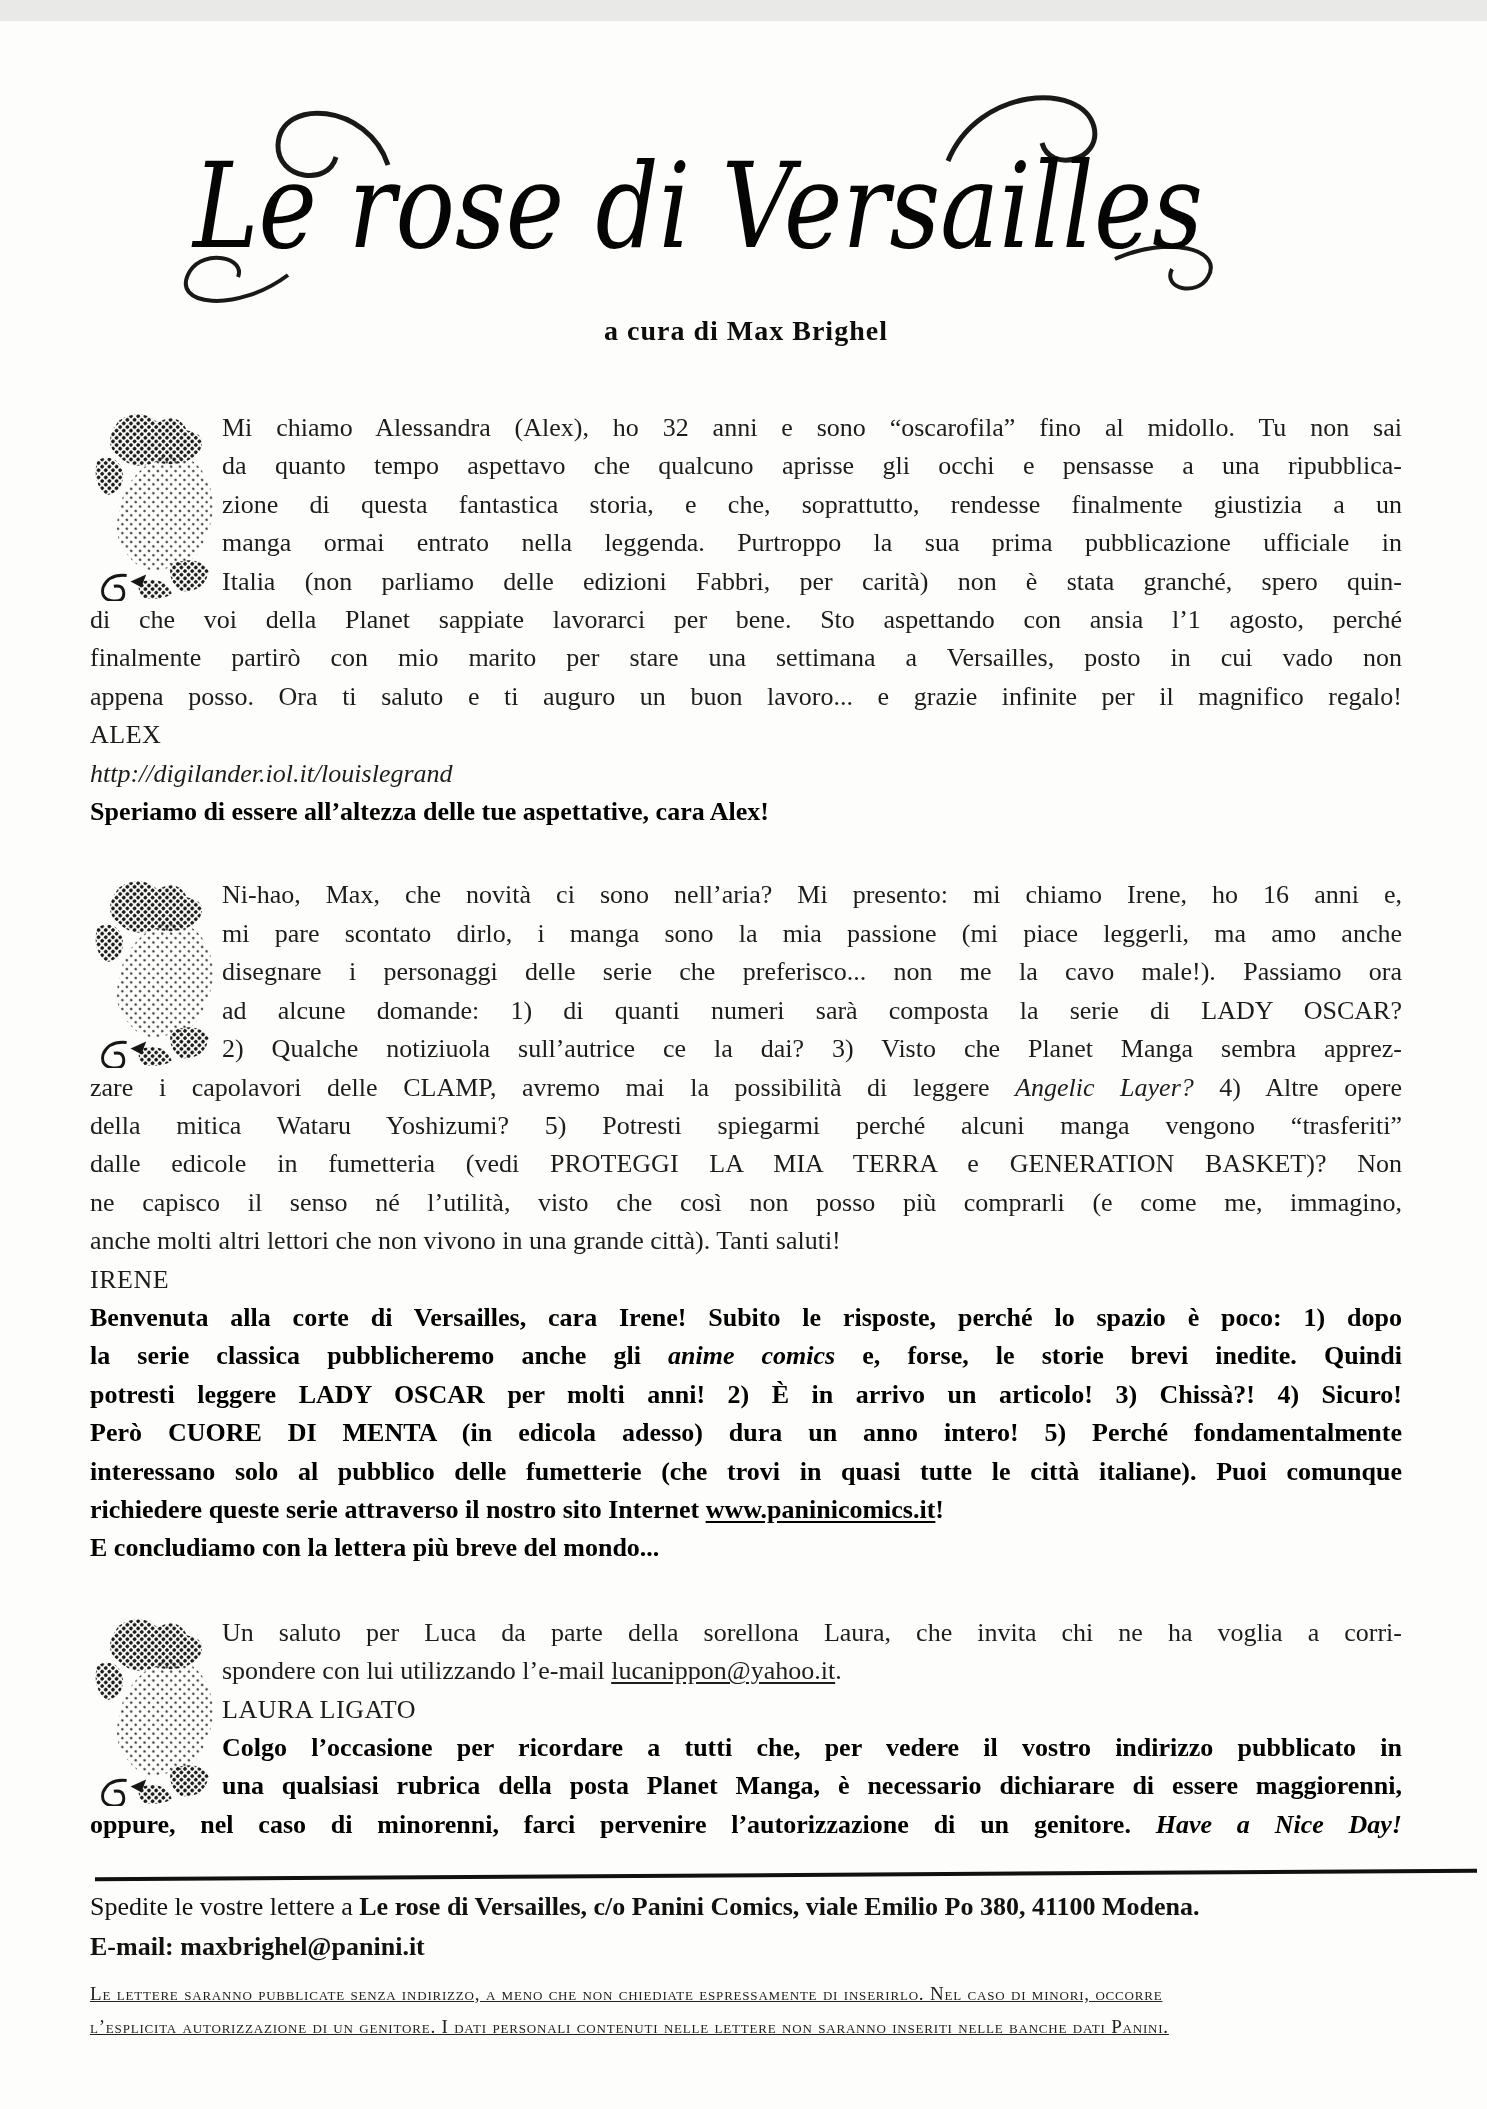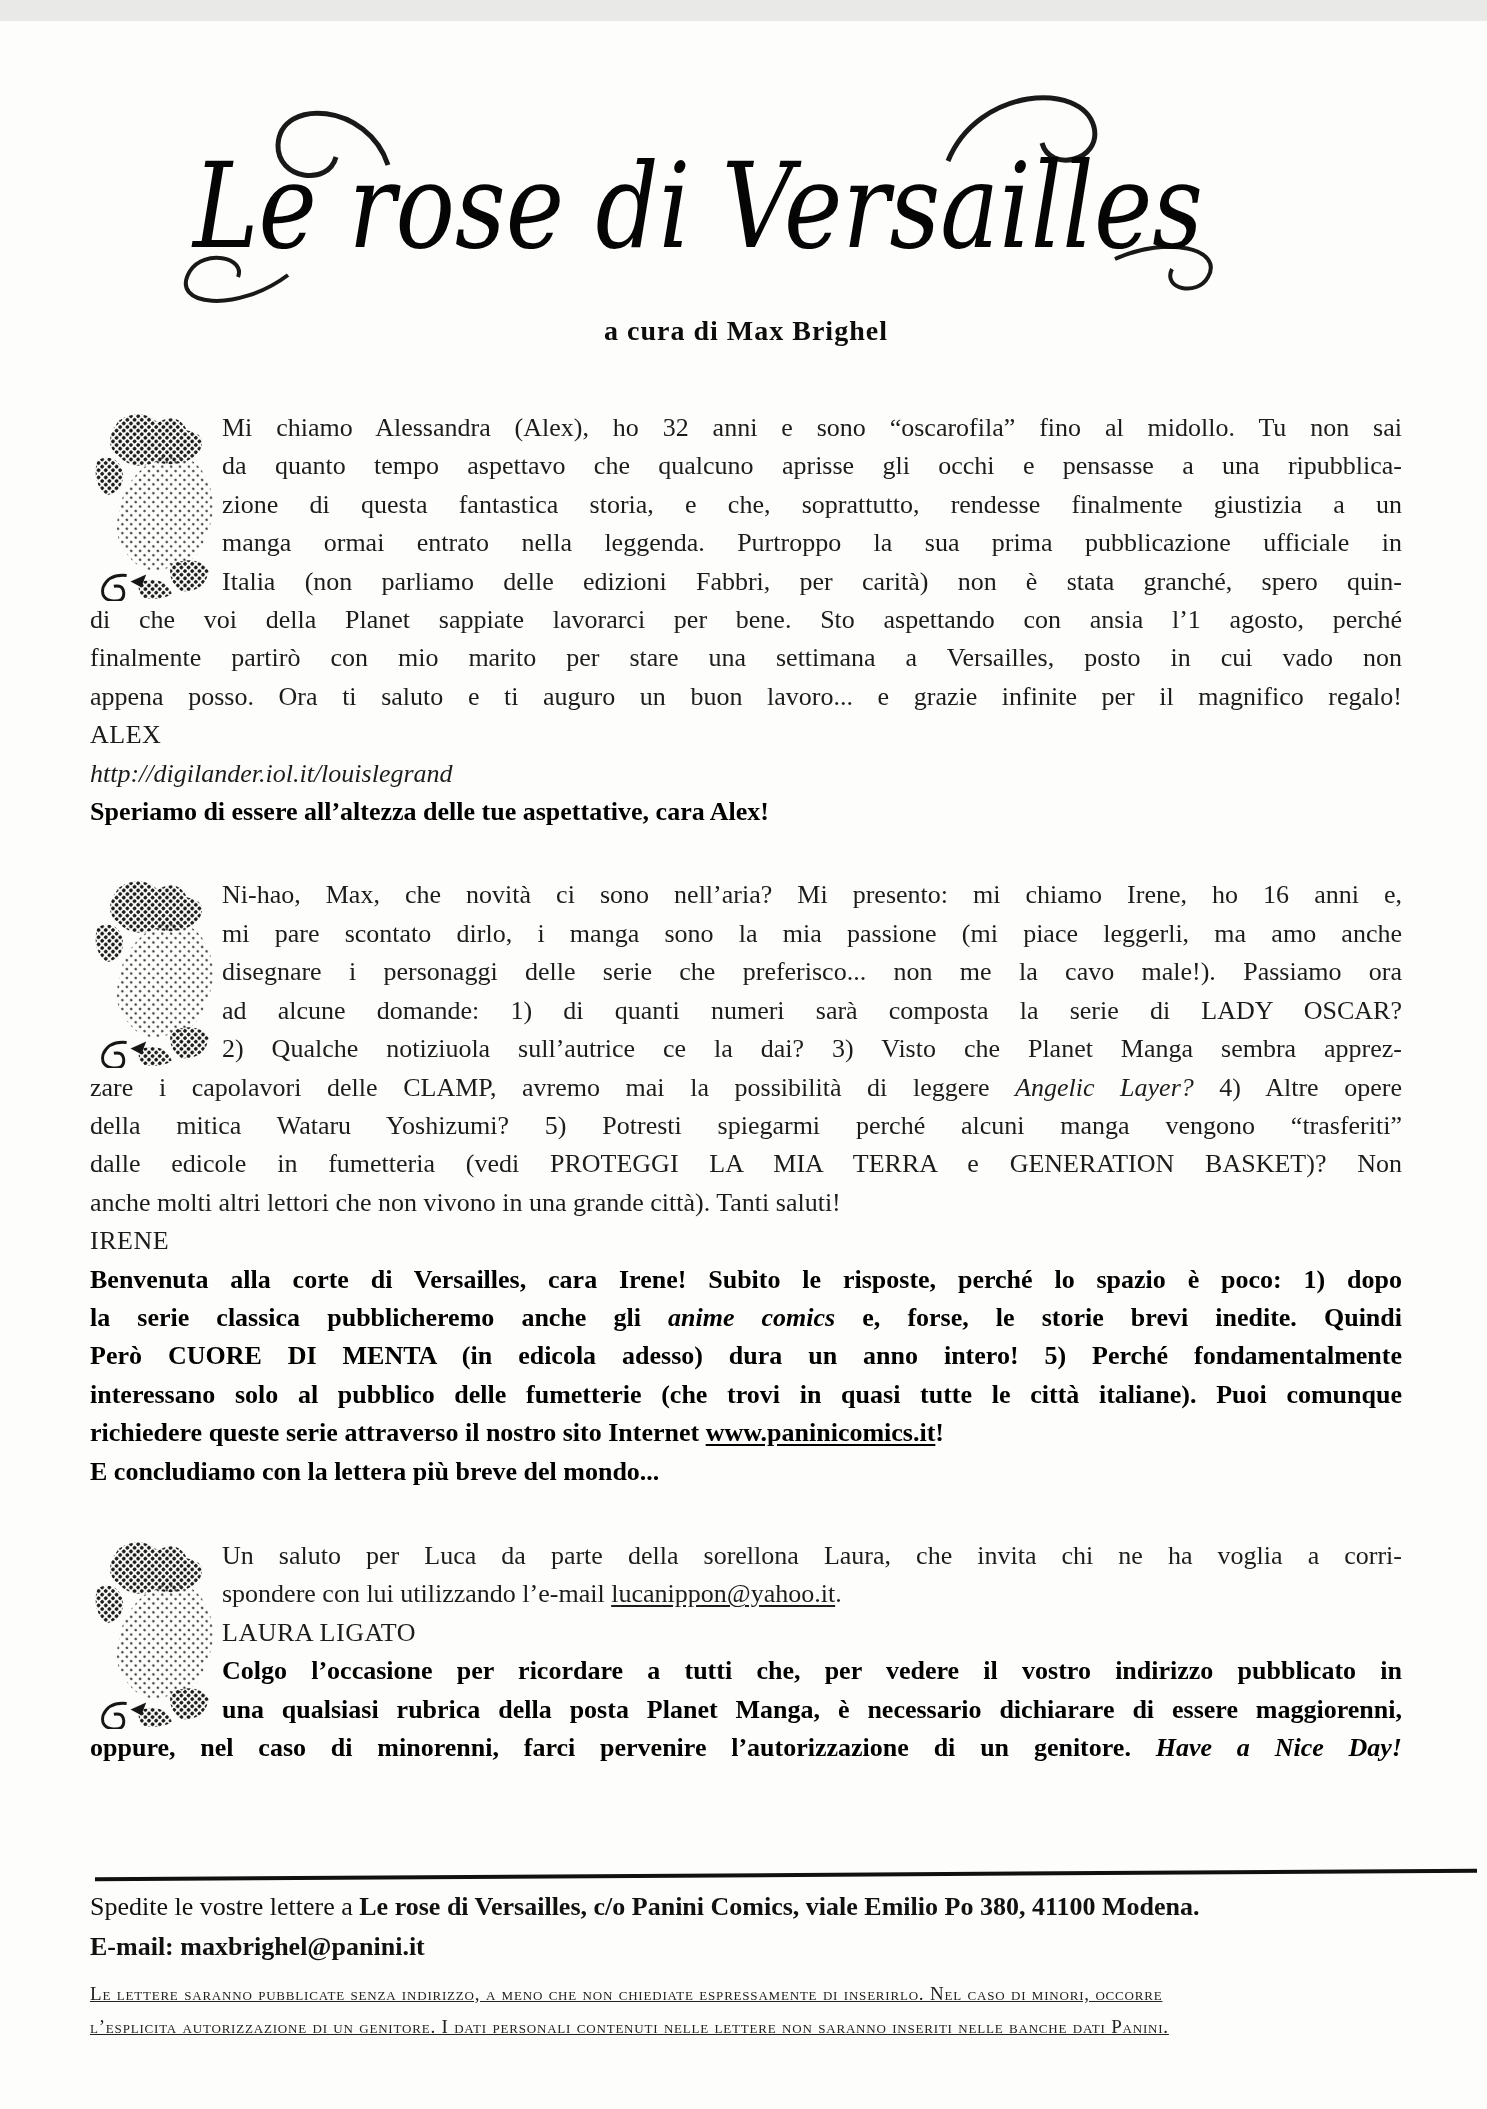--- a/index.html
+++ b/index.html
@@ -111,24 +111,26 @@
         </svg>
       </div>
       <div class="line">Ni-hao, Max, che novità ci sono nell’aria? Mi presento: mi chiamo Irene, ho 16 anni e,</div>
       <div class="line">mi pare scontato dirlo, i manga sono la mia passione (mi piace leggerli, ma amo anche</div>
       <div class="line">disegnare i personaggi delle serie che preferisco... non me la cavo male!). Passiamo ora</div>
       <div class="line">ad alcune domande: 1) di quanti numeri sarà composta la serie di LADY OSCAR?</div>
       <div class="line">2) Qualche notiziuola sull’autrice ce la dai? 3) Visto che Planet Manga sembra apprez-</div>
       <div class="line"><span>zare i capolavori delle CLAMP, avremo mai la possibilità di leggere </span><span class="it">Angelic Layer?</span><span> 4) Altre opere</span></div>
       <div class="line">della mitica Wataru Yoshizumi? 5) Potresti spiegarmi perché alcuni manga vengono “trasferiti”</div>
       <div class="line">dalle edicole in fumetteria (vedi PROTEGGI LA MIA TERRA e GENERATION BASKET)? Non</div>
+      <div class="line">ne capisco il senso né l’utilità, visto che così non posso più comprarli (e come me, immagino,</div>
       <div class="line nj">anche molti altri lettori che non vivono in una grande città). Tanti saluti!</div>
       <div class="line nj sig">IRENE</div>
       <div class="line bold">Benvenuta alla corte di Versailles, cara Irene! Subito le risposte, perché lo spazio è poco: 1) dopo</div>
       <div class="line bold"><span>la serie classica pubblicheremo anche gli </span><span class="it">anime comics</span><span> e, forse, le storie brevi inedite. Quindi</span></div>
+      <div class="line bold">potresti leggere LADY OSCAR per molti anni! 2) È in arrivo un articolo! 3) Chissà?! 4) Sicuro!</div>
       <div class="line bold">Però CUORE DI MENTA (in edicola adesso) dura un anno intero! 5) Perché fondamentalmente</div>
       <div class="line bold">interessano solo al pubblico delle fumetterie (che trovi in quasi tutte le città italiane). Puoi comunque</div>
       <div class="line nj bold"><span>richiedere queste serie attraverso il nostro sito Internet </span><span class="lnk">www.paninicomics.it</span><span>!</span></div>
       <div class="line nj bold">E concludiamo con la lettera più breve del mondo...</div>
     </div>
 
     <div class="letter-block lb3">
       <div class="rose-float">
         <svg width="132" height="192" viewBox="0 0 132 196">
           <path d="M28,12 Q50,-2 68,14 Q88,2 98,22 Q120,26 110,44 Q94,62 66,54 Q42,64 28,48 Q10,36 28,12 Z" fill="url(#hd)"></path>

